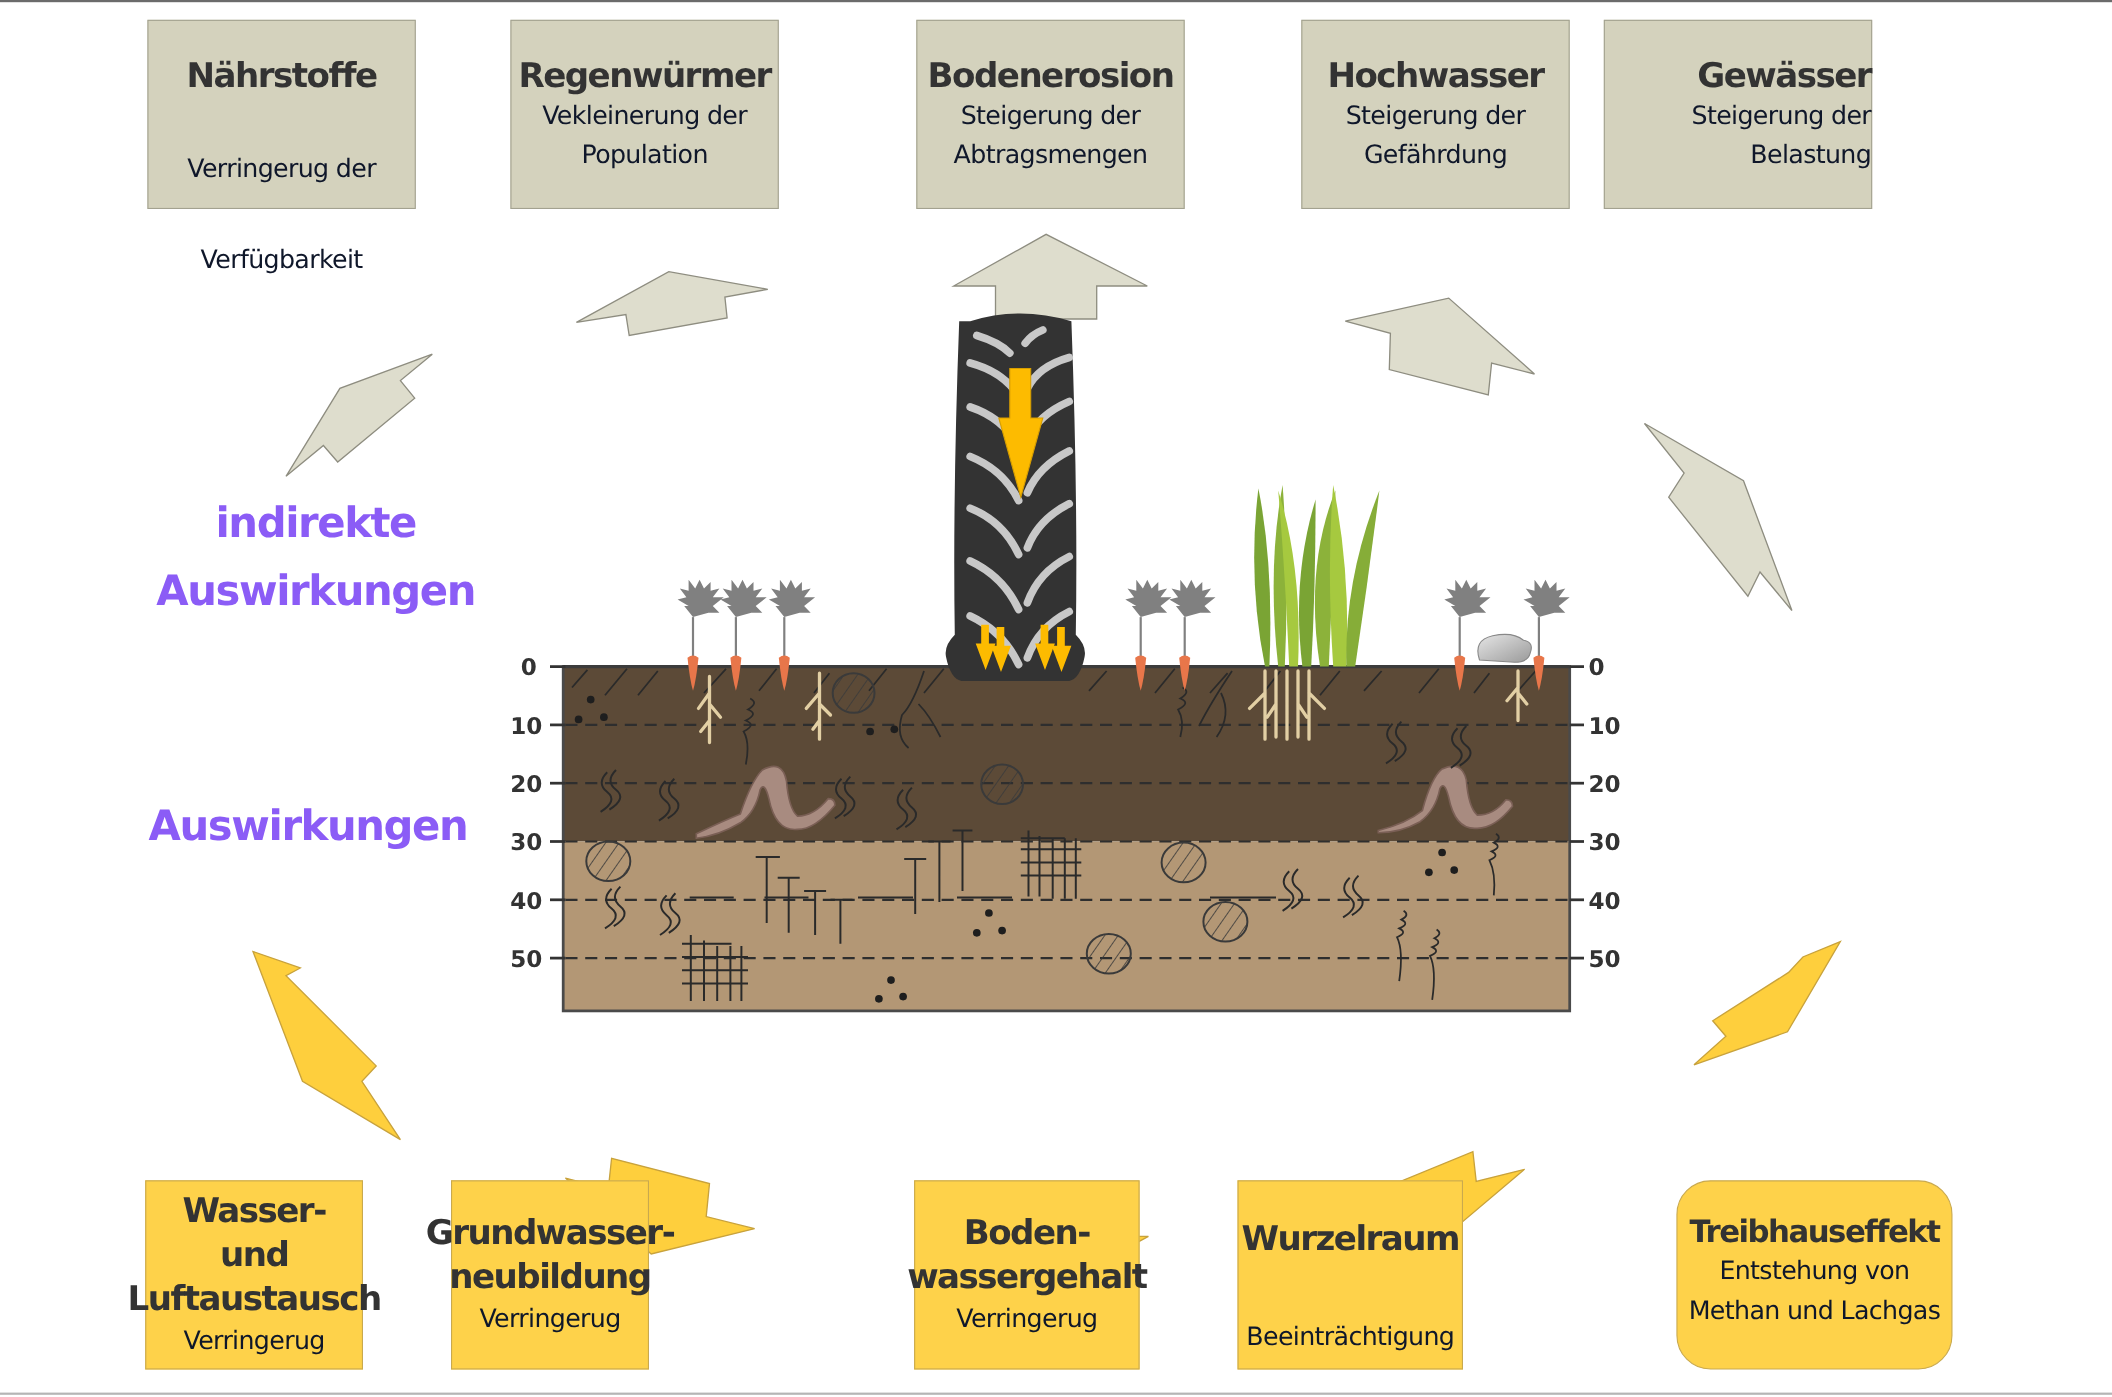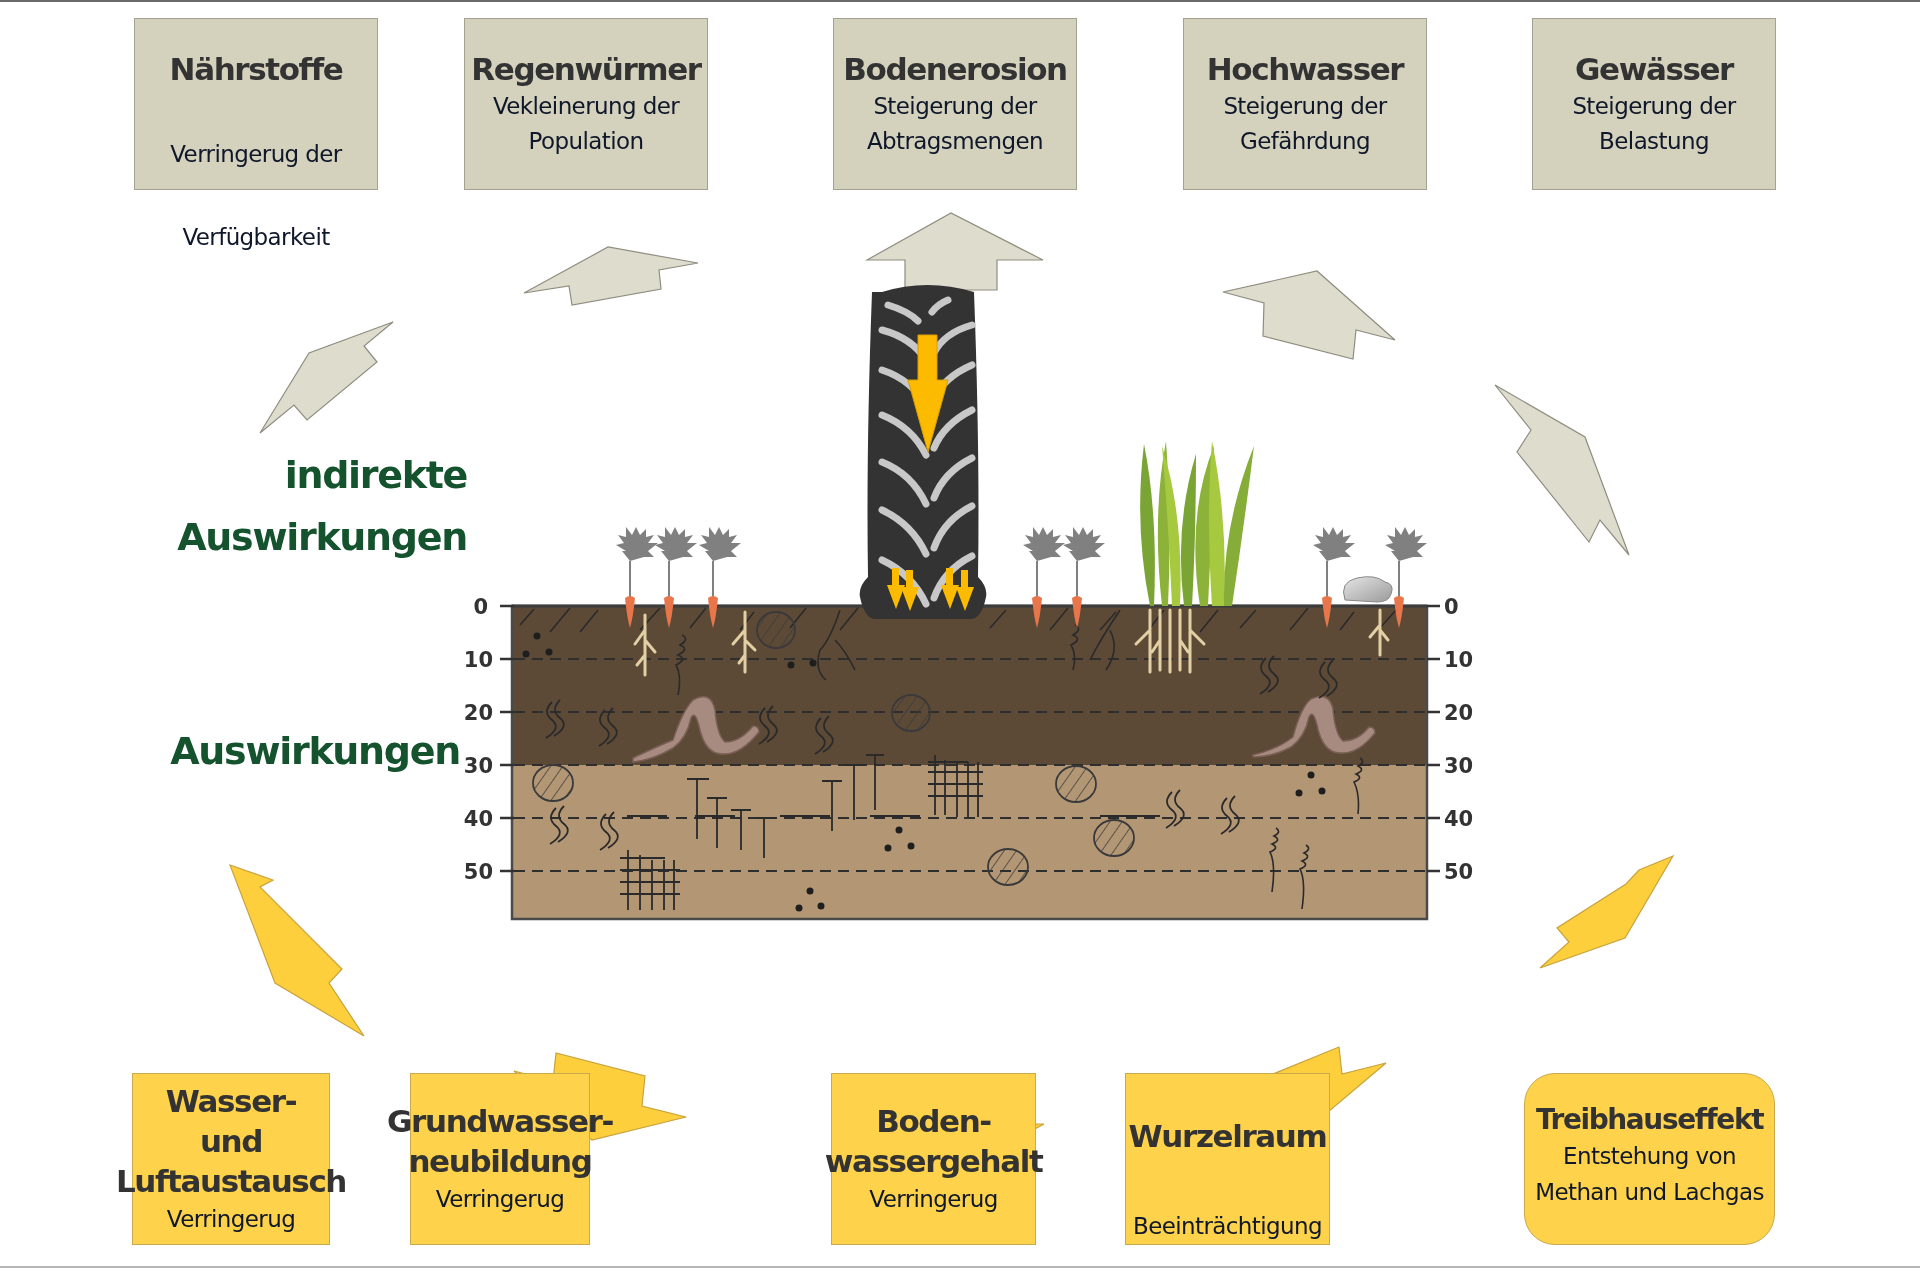--- a/index.html
+++ b/index.html
@@ -5,21 +5,21 @@
   html,body{margin:0;padding:0;background:#fff;}
   body{width:1920px;height:1270px;position:relative;overflow:hidden;font-family:"DejaVu Sans",sans-serif;color:#333;}
   .topline{position:absolute;left:0;top:0;width:1920px;height:2px;background:#6b6b6b;}
   .botline{position:absolute;left:0;top:1266px;width:1920px;height:2px;background:#b5b5b5;}
   .box{position:absolute;box-sizing:border-box;display:flex;flex-direction:column;align-items:center;text-align:center;}
   .box.grey{background:#d4d2bd;border:1.5px solid #a3a290;top:18px;height:172px;width:244px;justify-content:flex-start;padding-top:30px;}
   .box.yellow{background:#fed24a;border:1.5px solid #c9a94e;top:1073px;height:172px;width:244px;justify-content:center;}
   .box .t{font-family:"DejaVu Sans",sans-serif;font-weight:bold;font-size:31px;letter-spacing:-1.4px;line-height:40px;color:#333;}
   .box .s{font-family:"DejaVu Sans",sans-serif;font-size:23px;letter-spacing:-0.6px;line-height:36px;color:#0f172a;}
   .box.grey .s{line-height:35px;}
-  .label{position:absolute;text-align:right;font-family:"DejaVu Sans",sans-serif;font-weight:bold;font-size:38px;letter-spacing:-1.3px;line-height:62px;color:#14532d;width:360px;}
+  .label{position:absolute;text-align:center;font-family:"DejaVu Sans",sans-serif;font-weight:bold;font-size:38px;letter-spacing:-1.3px;line-height:62px;color:#8b5cf6;width:360px;}
   svg.scene{position:absolute;left:0;top:0;}
   .depth{font-family:"DejaVu Sans",sans-serif;font-weight:bold;font-size:21px;fill:#333;}
 </style>
 </head>
 <body>
 
 <div class="topline"></div>
 <div class="botline"></div>
 
 <div class="box grey" style="left:134px;gap:48px;">
@@ -35,21 +35,21 @@
 <div class="box grey" style="left:833px;">
   <div class="t">Bodenerosion</div>
   <div class="s">Steigerung der</div>
   <div class="s">Abtragsmengen</div>
 </div>
 <div class="box grey" style="left:1183px;">
   <div class="t">Hochwasser</div>
   <div class="s">Steigerung der</div>
   <div class="s">Gefährdung</div>
 </div>
-<div class="box grey" style="left:1532px;">
+<div class="box grey" style="left:1458px;align-items:flex-end;">
   <div class="t">Gewässer</div>
   <div class="s">Steigerung der</div>
   <div class="s">Belastung</div>
 </div>
 
 <div class="label" style="left:107px;top:444px;">
   <div>indirekte</div>
   <div>Auswirkungen</div>
 </div>
 <div class="label" style="left:100px;top:720px;">
@@ -280,21 +280,21 @@
 <div class="box yellow" style="left:410px;width:180px;">
   <div class="t">Grundwasser-</div>
   <div class="t">neubildung</div>
   <div class="s">Verringerug</div>
 </div>
 <div class="box yellow" style="left:831px;width:205px;">
   <div class="t">Boden-</div>
   <div class="t">wassergehalt</div>
   <div class="s">Verringerug</div>
 </div>
-<div class="box yellow" style="left:1125px;width:205px;justify-content:flex-end;padding-top:22px;">
+<div class="box yellow" style="left:1125px;width:205px;justify-content:center;padding-top:22px;">
   <div class="t">Wurzelraum</div>
   <div style="height:52px"></div>
   <div class="s">Beeinträchtigung</div>
 </div>
 <div class="box yellow" style="left:1524px;width:251px;justify-content:flex-start;padding-top:28px;border-radius:31px;">
   <div class="t" style="font-size:28px;line-height:36px;">Treibhauseffekt</div>
   <div class="s">Entstehung von</div>
   <div class="s">Methan und Lachgas</div>
 </div>
 

